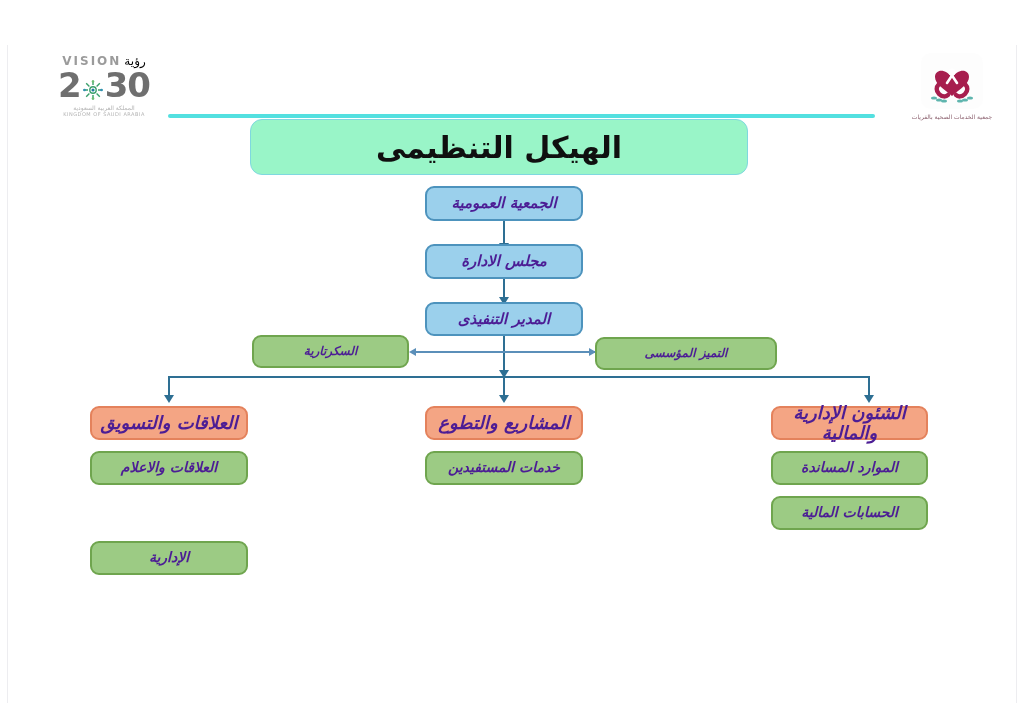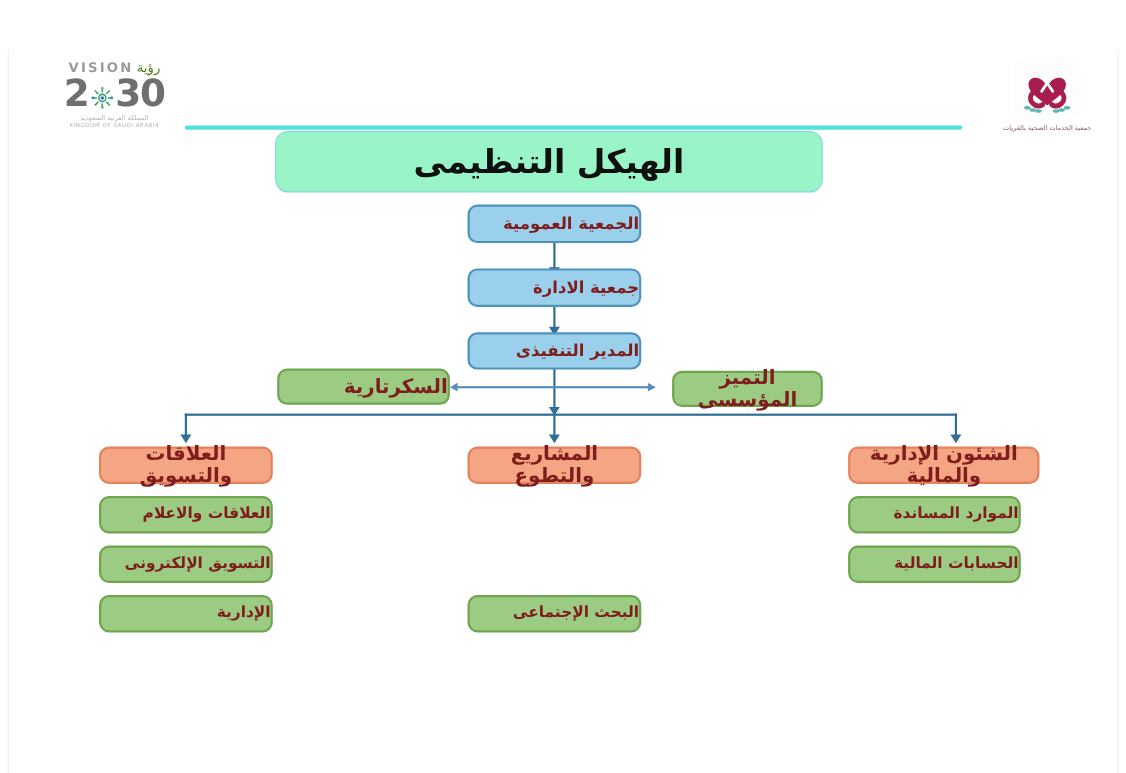--- a/index.html
+++ b/index.html
@@ -34,21 +34,21 @@
   .logo-box { position: absolute; }
   #vision-logo { left: 44px; top: 8px; width: 120px; height: 62px; }
   #vision-logo .v-top {
     display: flex; align-items: center; justify-content: center;
     gap: 3px; height: 15px;
   }
   #vision-logo .v-word {
     font-size: 12px; letter-spacing: 2px; color: #9b9b9b; font-weight: 600;
   }
   #vision-logo .v-ar {
-    font-size: 12px; color: #4d7c0f;
+    font-size: 12px; color: #000000;
   }
   #vision-logo .v-num {
     display: flex; align-items: center; justify-content: center;
     font-size: 34px; font-weight: 700; color: #6f6f6f; line-height: 34px;
     letter-spacing: -1px;
   }
   #vision-logo .v-flower {
     display: inline-block; width: 24px; height: 24px; margin: 0 0px;
     position: relative;
   }
@@ -84,34 +84,35 @@
     box-sizing: border-box;
   }
   #title-box .title-text {
     font-size: 30px; font-weight: 700; color: #101010; direction: rtl;
     font-family: "DejaVu Sans", "Liberation Sans", sans-serif;
   }
 
   
   .node {
     position: absolute;
-    display: flex; align-items: center; justify-content: flex-start;
+    display: flex; align-items: center; justify-content: center;
     box-sizing: border-box;
     border-radius: 9px;
     direction: rtl;
     text-align: center;
     font-weight: 700;
-    color: #7f1d1d;
+    color: #4c1d95;
     line-height: 1.1;
+    font-style: italic;
   }
   .node.blue {
     background: #9bd0ec; border: 2px solid #4d93bd; font-size: 15px;
   }
   .node.green {
-    background: #9ccb84; border: 2px solid #6fa54e; font-size: 18px;
+    background: #9ccb84; border: 2px solid #6fa54e; font-size: 12px;
   }
   .node.orange {
     background: #f4a584; border: 2px solid #e4825c; font-size: 18px;
   }
   .node.green-sub { font-size: 14px; }
 
   
   .line { position: absolute; background: #2e6f93; }
   .vline { width: 2px; }
   .hline { height: 2px; }
@@ -213,55 +214,52 @@
   <div class="arrow-down" style="left:164px; top:350px;"></div>
   <div class="line vline" style="left:503px; top:331px; height:22px;"></div>
   <div class="arrow-down" style="left:499px; top:350px;"></div>
   <div class="line vline" style="left:868px; top:331px; height:22px;"></div>
   <div class="arrow-down" style="left:864px; top:350px;"></div>
 
   <div class="node blue" style="left:425px; top:141px; width:158px; height:35px;">
     <span>الجمعية العمومية</span>
   </div>
   <div class="node blue" style="left:425px; top:199px; width:158px; height:35px;">
-    <span>جمعية الادارة</span>
+    <span>مجلس الادارة</span>
   </div>
   <div class="node blue" style="left:425px; top:257px; width:158px; height:34px;">
     <span>المدير التنفيذى</span>
   </div>
 
   <div class="node green" style="left:252px; top:290px; width:157px; height:33px;">
     <span>السكرتارية</span>
   </div>
-  <div class="node green" style="left:611px; top:292px; width:137px; height:33px;">
+  <div class="node green" style="left:595px; top:292px; width:182px; height:33px;">
     <span>التميز المؤسسى</span>
   </div>
 
   <div class="node orange" style="left:90px; top:361px; width:158px; height:34px;">
     <span>العلاقات والتسويق</span>
   </div>
   <div class="node orange" style="left:425px; top:361px; width:158px; height:34px;">
     <span>المشاريع والتطوع</span>
   </div>
-  <div class="node orange" style="left:771px; top:361px; width:174px; height:34px;">
+  <div class="node orange" style="left:771px; top:361px; width:157px; height:34px;">
     <span>الشئون الإدارية والمالية</span>
   </div>
 
   <div class="node green green-sub" style="left:90px; top:406px; width:158px; height:34px;">
     <span>العلاقات والاعلام</span>
   </div>
-  <div class="node green green-sub" style="left:90px; top:451px; width:158px; height:34px;">
-    <span>التسويق الإلكترونى</span>
-  </div>
   <div class="node green green-sub" style="left:90px; top:496px; width:158px; height:34px;">
     <span>الإدارية</span>
   </div>
 
-  <div class="node green green-sub" style="left:425px; top:496px; width:158px; height:34px;">
-    <span>البحث الإجتماعى</span>
+  <div class="node green green-sub" style="left:425px; top:406px; width:158px; height:34px;">
+    <span>خدمات المستفيدين</span>
   </div>
 
   <div class="node green green-sub" style="left:771px; top:406px; width:157px; height:34px;">
     <span>الموارد المساندة</span>
   </div>
   <div class="node green green-sub" style="left:771px; top:451px; width:157px; height:34px;">
     <span>الحسابات المالية</span>
   </div>
 
 </div>

